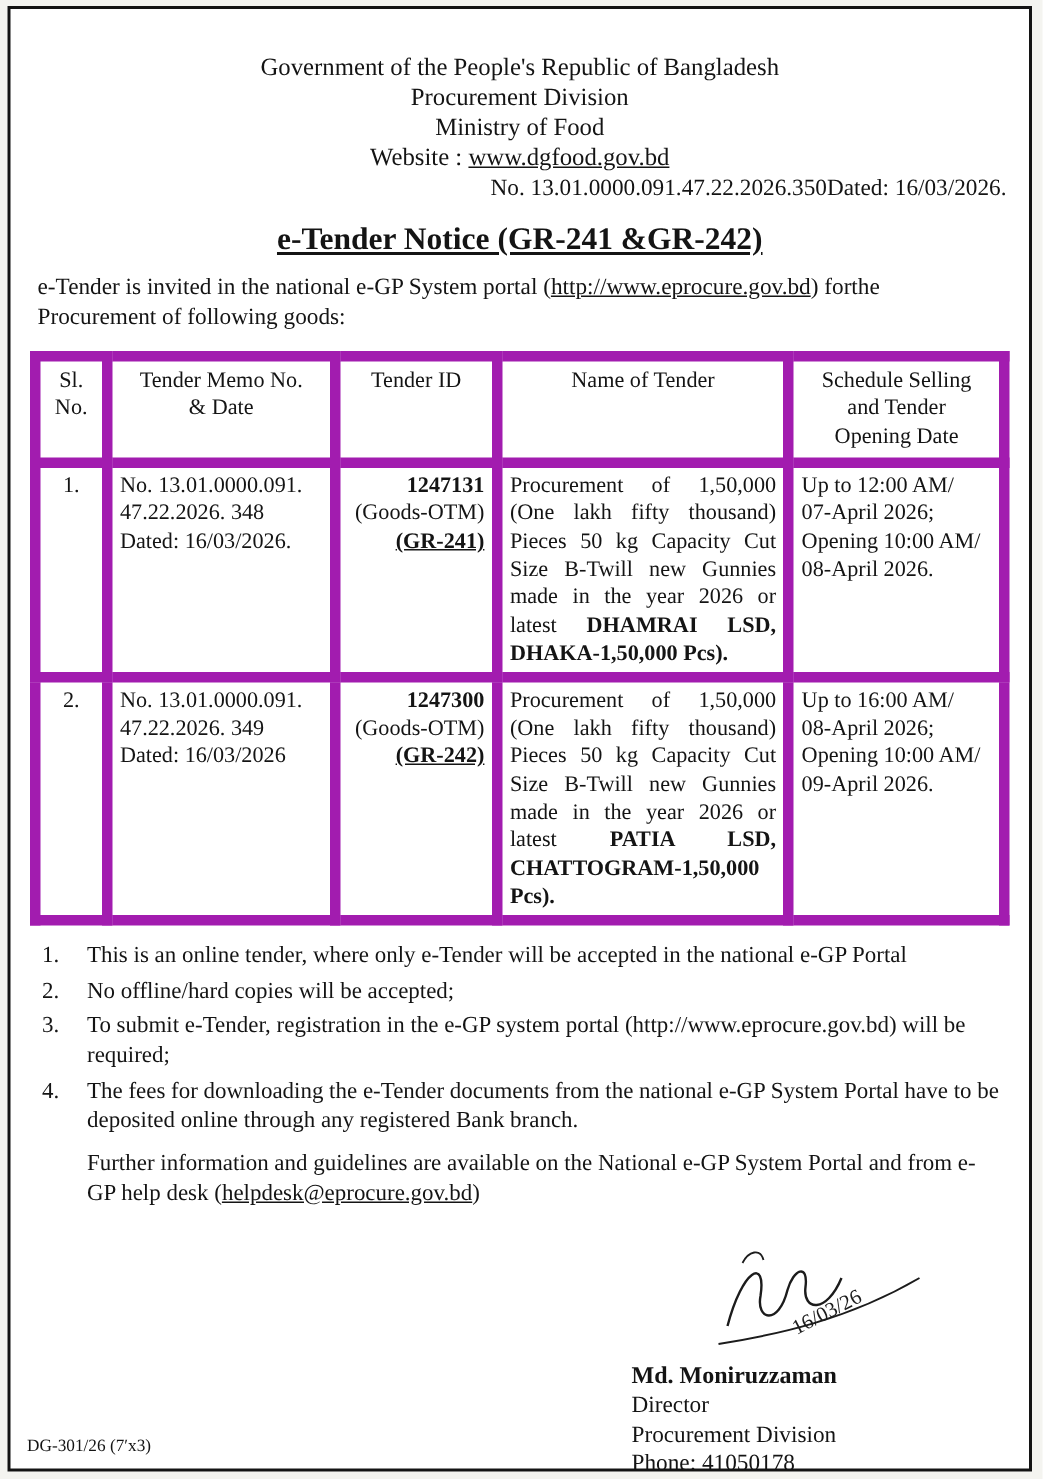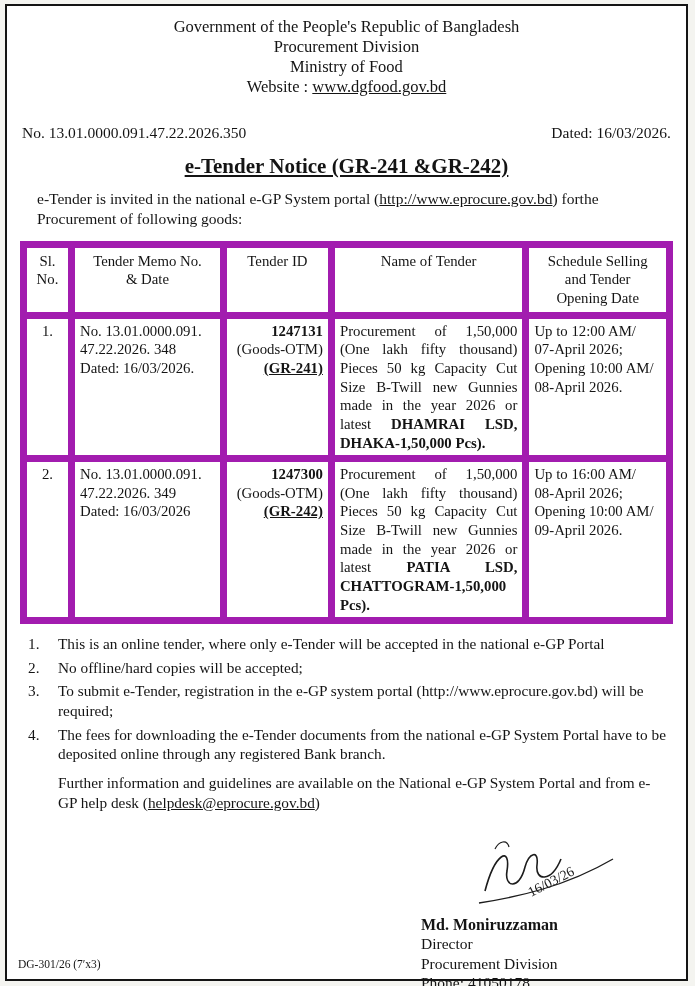--- a/index.html
+++ b/index.html
@@ -4,26 +4,26 @@
 <style>
   html,body{margin:0;padding:0;}
   body{
     width:695px;height:986px;position:relative;overflow:hidden;
     background:#f4f4f0;color:#141414;
     font-family:"Liberation Serif", serif;
   }
   .frame{
     position:absolute;left:5px;top:4px;width:683px;height:977px;
     background:#ffffff;border:2px solid #141414;
-    padding:7px 13px 6px;box-sizing:border-box;
+    padding:25px 13px 6px;box-sizing:border-box;
   }
   .doc-header{text-align:center;line-height:1.22;font-size:16.5px;margin-top:4px;}
-  .ref-row{display:flex;justify-content:space-between;font-size:15.5px;margin-top:26px;padding:0 2px;}
+  .ref-row{display:flex;justify-content:flex-end;font-size:15.5px;margin-top:1px;padding:0 2px;}
   .doc-title{text-align:center;font-size:21px;font-weight:bold;text-decoration:underline;margin:12px 0 10px;}
-  .intro{font-size:15.5px;line-height:1.3;margin:4px 17px 0;}
+  .intro{font-size:15.5px;line-height:1.3;margin:4px 5px 0;}
   .tender-table{width:100%;border-collapse:collapse;margin-top:12px;font-size:14.8px;}
   .tender-table th,.tender-table td{border:7px solid #a21caf;vertical-align:top;padding:3px 5px;line-height:1.26;}
   .tender-table th{font-weight:normal;text-align:center;padding:4px 3px;}
   .col-sl{width:38px;} .col-memo{width:148px;} .col-id{width:104px;} .col-name{width:196px;} .col-sched{width:148px;}
   .cell-sl{text-align:center;}
   .cell-id{text-align:right;}
   .cell-name{text-align:justify;margin-left:48px;}
   .pre{white-space:pre-line;}
   .bold{font-weight:bold;}
   .u{text-decoration:underline;}

